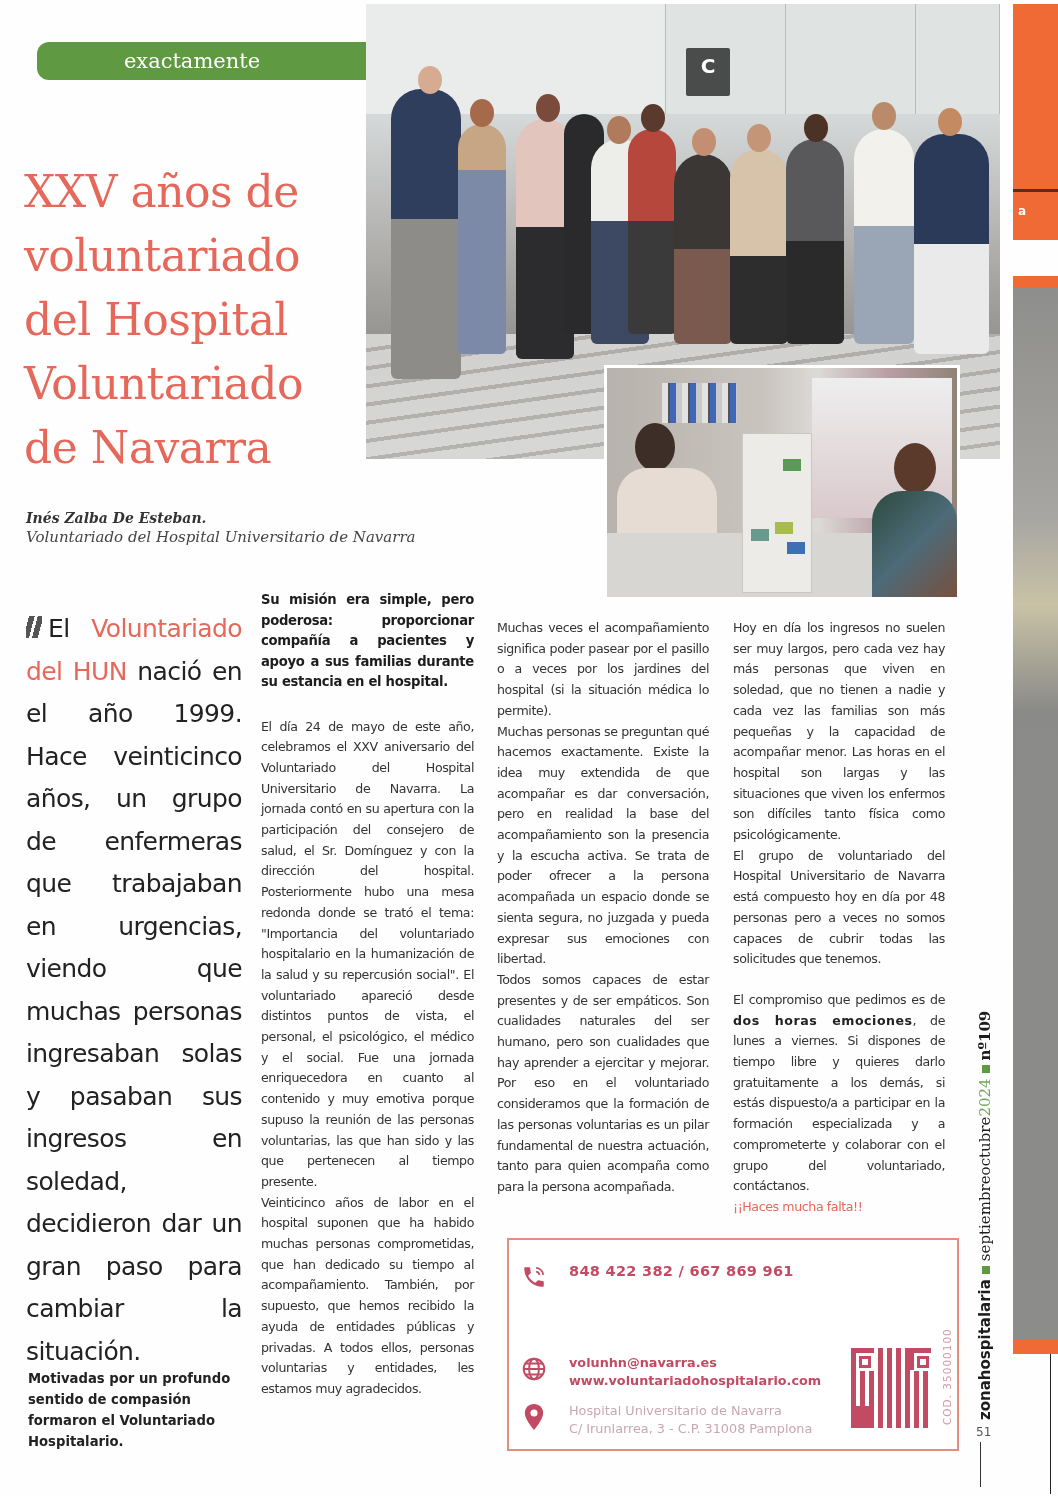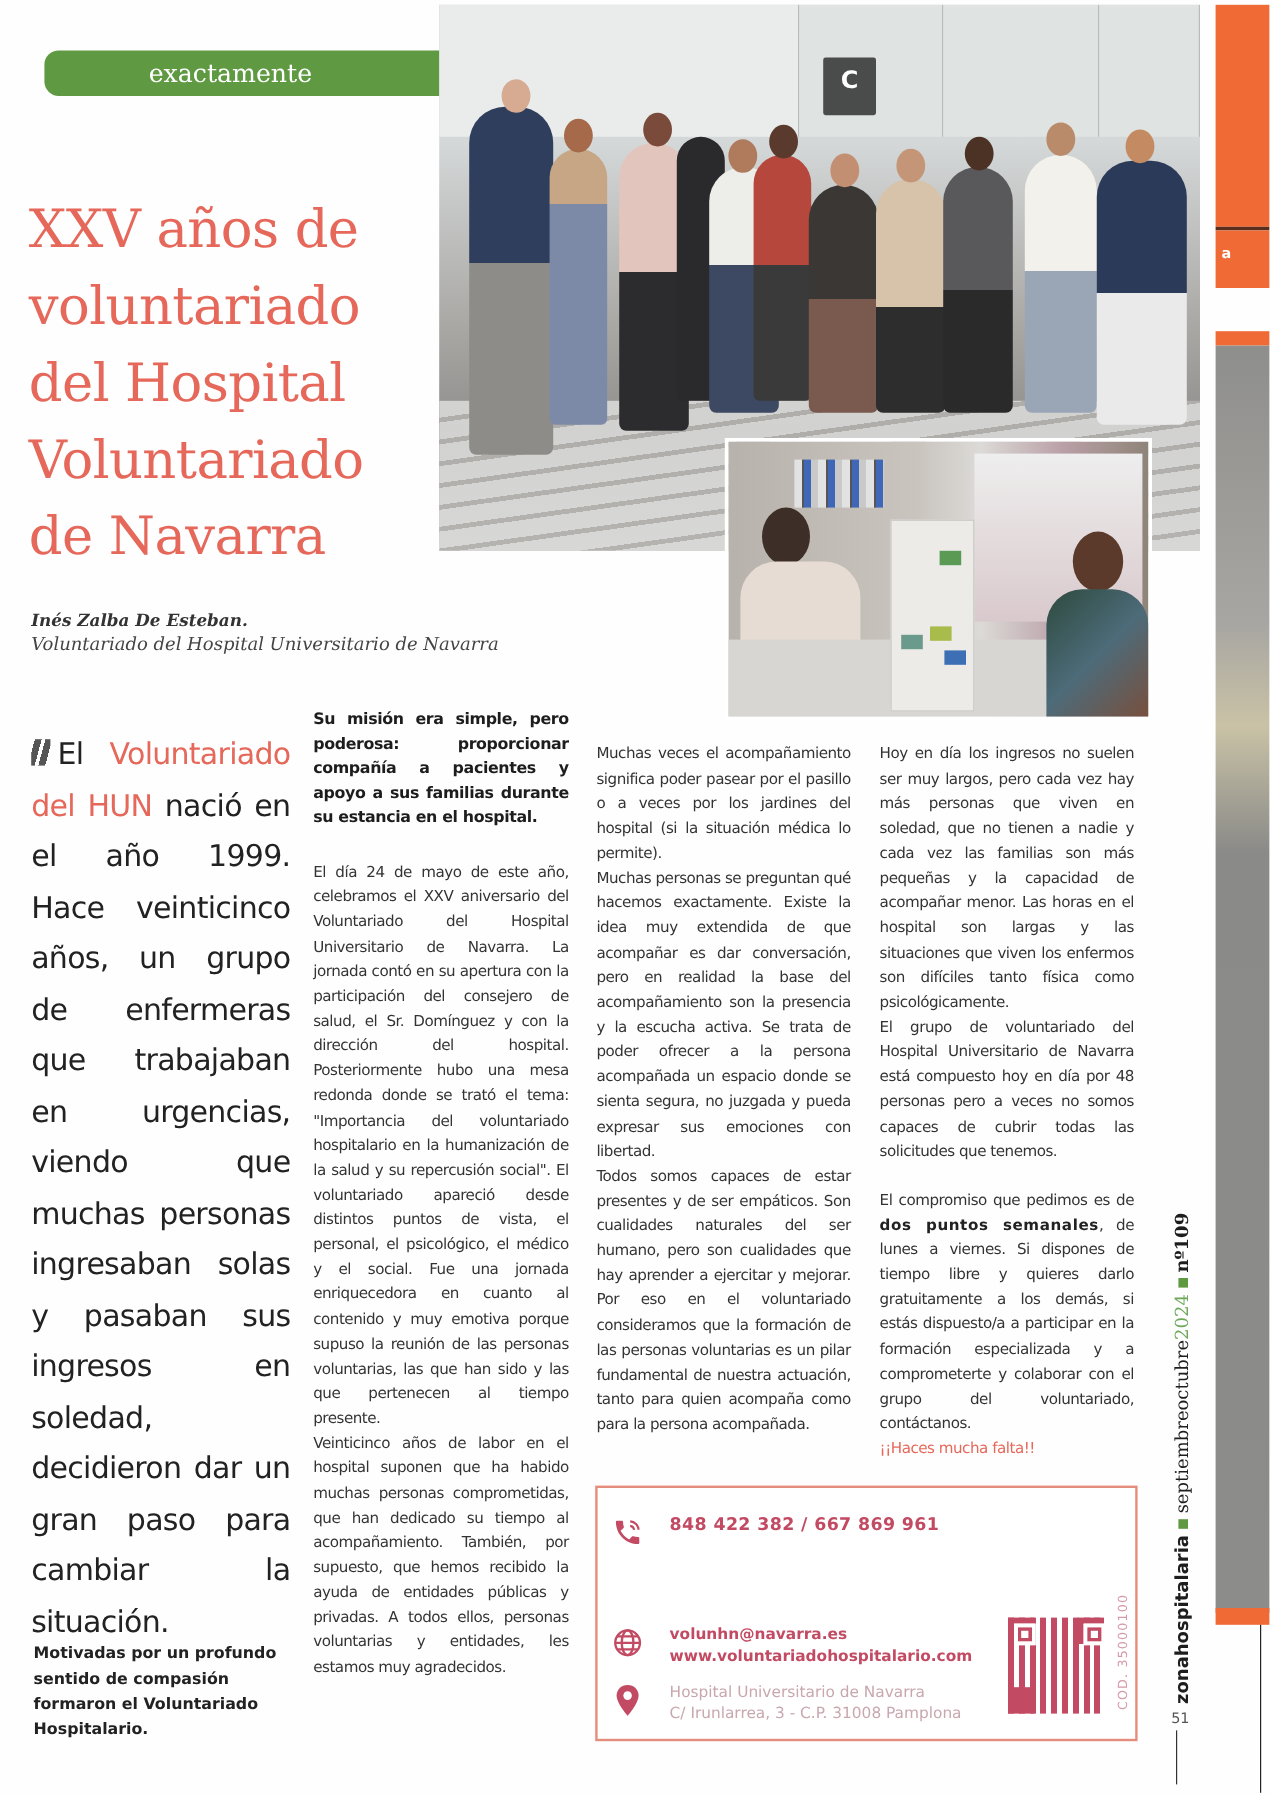--- a/index.html
+++ b/index.html
@@ -88,21 +88,21 @@
   .col .gap { height: 20px; }
   .col2 { left: 261px; top: 590px; width: 213px; }
   .col2 .intro { font-weight: bold; font-size: 13.2px; line-height: 20.5px; color: #1d1d1d; letter-spacing: -0.3px; margin-bottom: 24px; }
   .col3 { left: 497px; top: 618px; width: 212px; }
   .col4 { left: 733px; top: 618px; width: 212px; }
   .col4 .strong { font-weight: bold; letter-spacing: 0.5px; color: #222; }
   .col4 .cta { color: #e5685a; font-weight: normal; }
 
   
   .contact-box {
-    position: absolute; left: 496px; top: 1238px; width: 452px; height: 213px;
+    position: absolute; left: 507px; top: 1238px; width: 452px; height: 213px;
     border: 2px solid #e58d7c; background: #fff;
   }
   .contact-row { position: absolute; left: 0; display: flex; align-items: flex-start; }
   .contact-row .icon { width: 30px; height: 30px; margin-left: 10px; margin-right: 20px; display: flex; align-items: center; justify-content: center; }
   .contact-row .txt { font-size: 12.8px; line-height: 18px; color: #c24a63; }
   .contact-row .txt .b { font-weight: bold; display: block; }
   .contact-row .txt .l { color: #c8a7ae; display: block; }
   .contact-row .txt .phone { font-size: 14.5px; font-weight: bold; color: #c24a63; letter-spacing: .3px; }
   .qr { position: absolute; left: 342px; top: 108px; width: 80px; height: 80px;
     background:
@@ -216,21 +216,21 @@
 <div class="col col3">
   <p>Muchas veces el acompañamiento significa poder pasear por el pasillo o a veces por los jardines del hospital (si la situación médica lo permite).</p>
   <p>Muchas personas se preguntan qué hacemos exactamente. Existe la idea muy extendida de que acompañar es dar conversación, pero en realidad la base del acompañamiento son la presencia y la escucha activa. Se trata de poder ofrecer a la persona acompañada un espacio donde se sienta segura, no juzgada y pueda expresar sus emociones con libertad.</p>
   <p>Todos somos capaces de estar presentes y de ser empáticos. Son cualidades naturales del ser humano, pero son cualidades que hay aprender a ejercitar y mejorar. Por eso en el voluntariado consideramos que la formación de las personas voluntarias es un pilar fundamental de nuestra actuación, tanto para quien acompaña como para la persona acompañada.</p>
 </div>
 
 <div class="col col4">
   <p>Hoy en día los ingresos no suelen ser muy largos, pero cada vez hay más personas que viven en soledad, que no tienen a nadie y cada vez las familias son más pequeñas y la capacidad de acompañar menor. Las horas en el hospital son largas y las situaciones que viven los enfermos son difíciles tanto física como psicológicamente.</p>
   <p>El grupo de voluntariado del Hospital Universitario de Navarra está compuesto hoy en día por 48 personas pero a veces no somos capaces de cubrir todas las solicitudes que tenemos.</p>
   <div class="gap"></div>
-  <p><span>El compromiso que pedimos es de</span> <span class="strong">dos puntos semanales</span><span>, de lunes a viernes. Si dispones de tiempo libre y quieres darlo gratuitamente a los demás, si estás dispuesto/a a participar en la formación especializada y a comprometerte y colaborar con el grupo del voluntariado, contáctanos.</span></p>
+  <p><span>El compromiso que pedimos es de</span> <span class="strong">dos horas emociones</span><span>, de lunes a viernes. Si dispones de tiempo libre y quieres darlo gratuitamente a los demás, si estás dispuesto/a a participar en la formación especializada y a comprometerte y colaborar con el grupo del voluntariado, contáctanos.</span></p>
   <p class="cta">¡¡Haces mucha falta!!</p>
 </div>
 
 <div class="contact-box">
   <div class="contact-row" style="top:22px;">
     <span class="icon">
       <svg width="26" height="26" viewBox="0 0 24 24">
           <path fill="#c24a63" d="M6.6 10.8c1.4 2.8 3.8 5.1 6.6 6.6l2.2-2.2c.3-.3.7-.4 1-.2 1.1.4 2.3.6 3.6.6.6 0 1 .4 1 1V20c0 .6-.4 1-1 1C10.6 21 3 13.4 3 4c0-.6.4-1 1-1h3.5c.6 0 1 .4 1 1 0 1.3.2 2.5.6 3.6.1.3 0 .7-.2 1l-2.3 2.2z"></path>
           <path fill="none" stroke="#c24a63" stroke-width="1.6" d="M14 3.5a7 7 0 0 1 6.5 6.5M14 7a3.5 3.5 0 0 1 3 3"></path>
         </svg>

